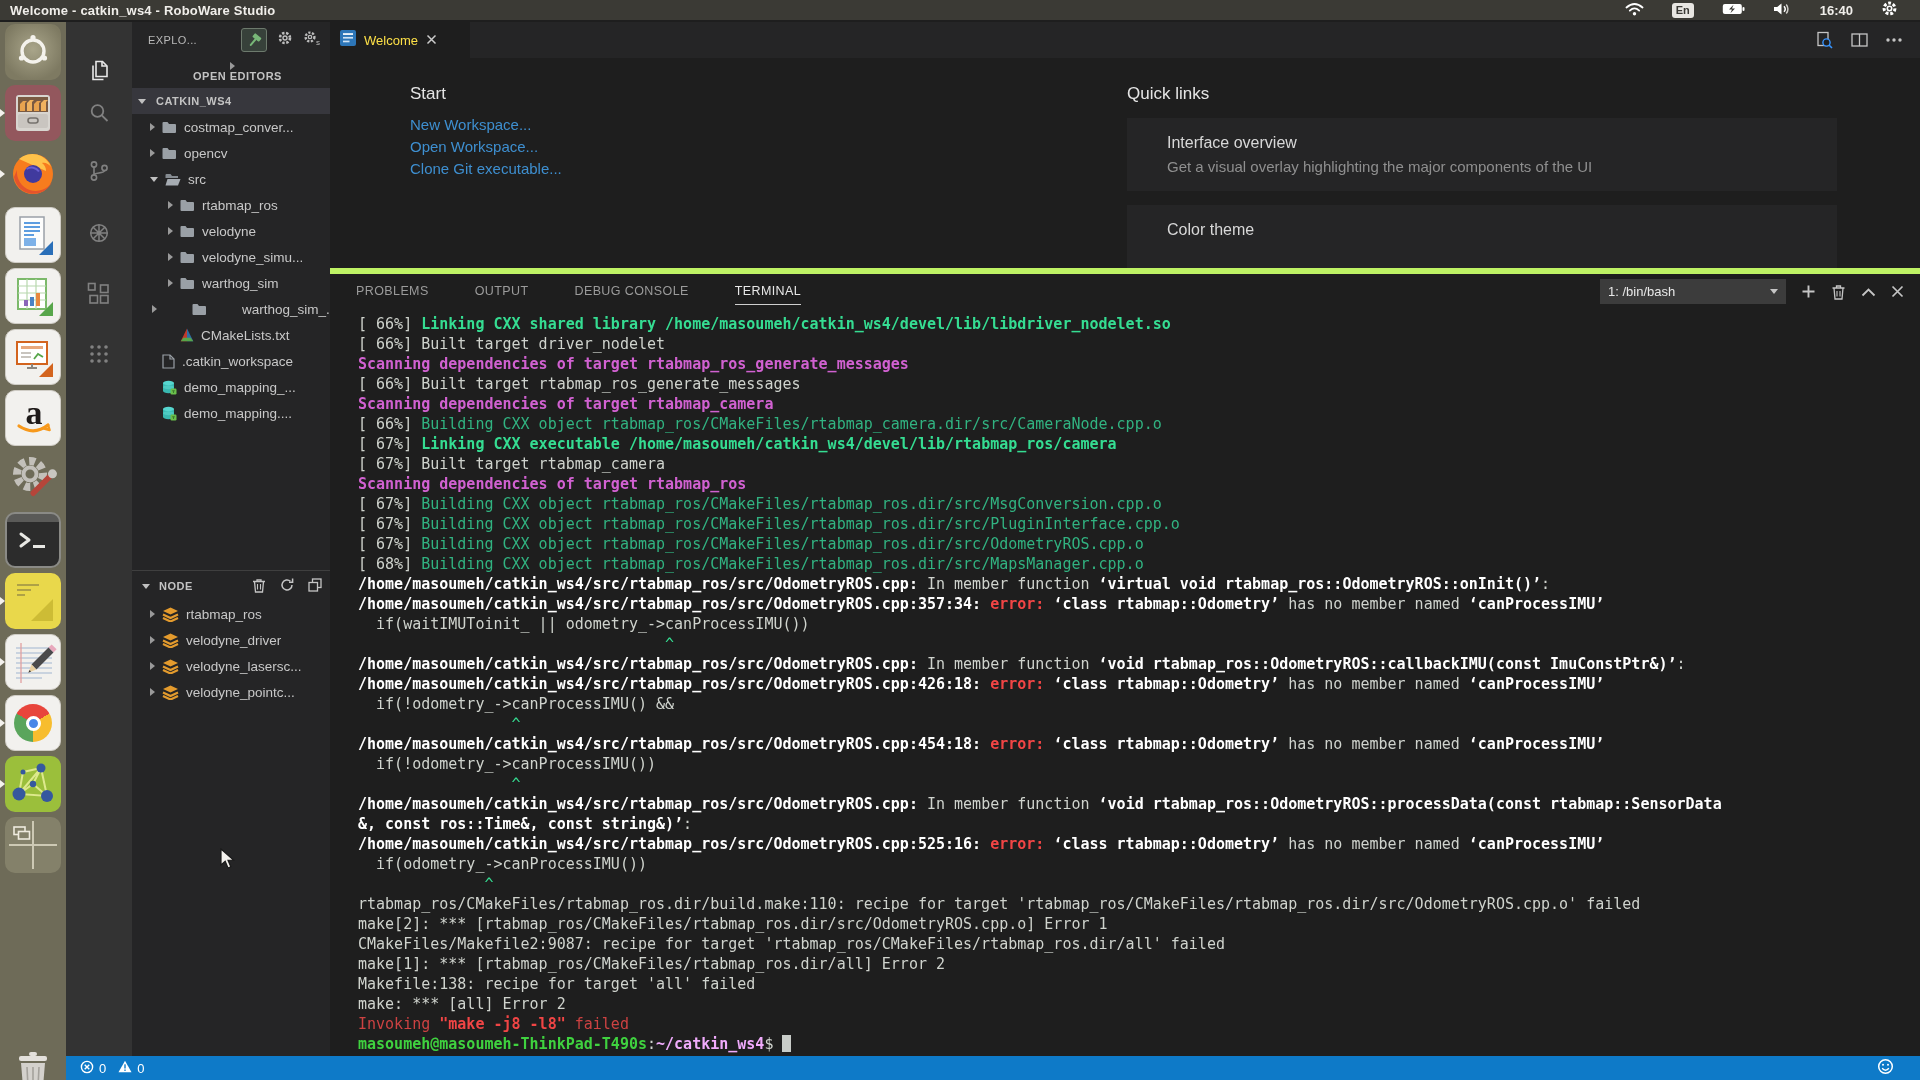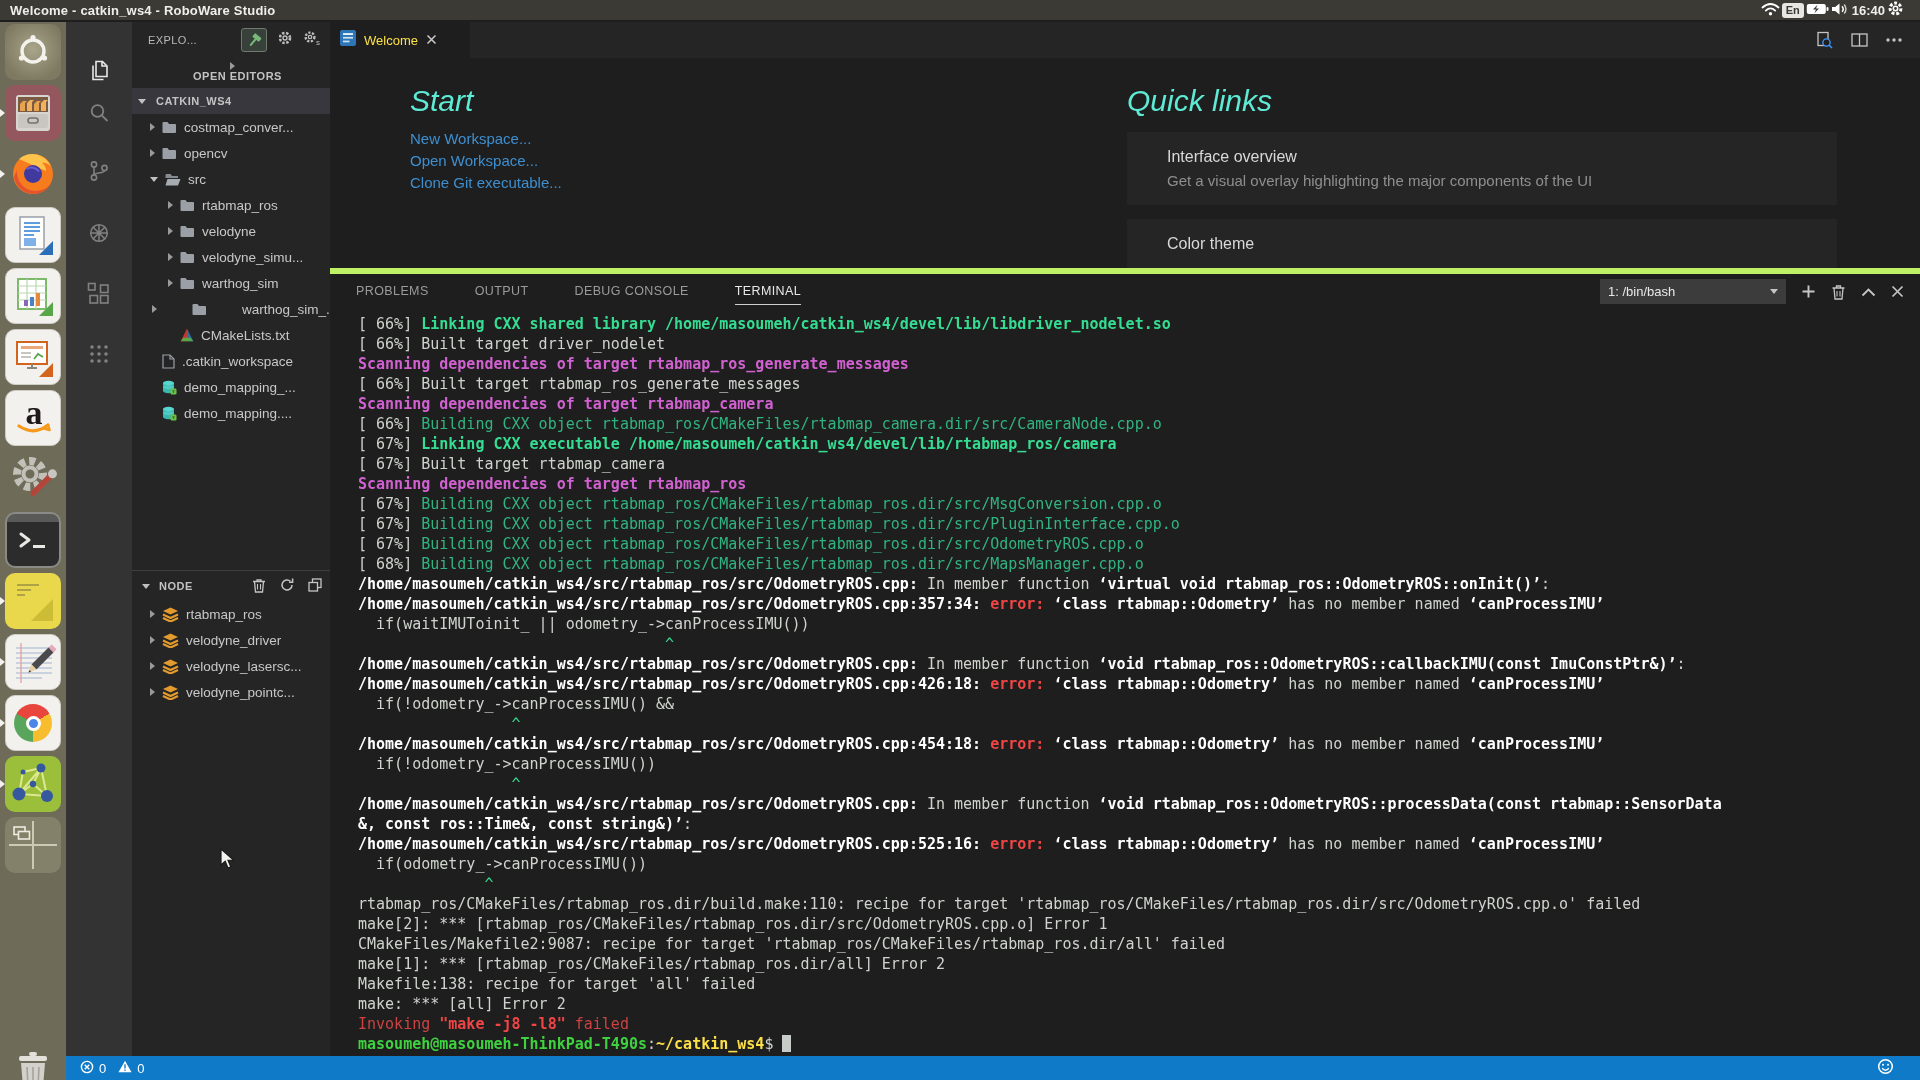--- a/index.html
+++ b/index.html
@@ -5,21 +5,21 @@
   * { margin:0; padding:0; box-sizing:border-box; }
   html,body { width:1920px; height:1080px; }
   body { position:relative; overflow:hidden; background:#1e1e1e;
          font-family:"Liberation Sans", sans-serif; }
 
   
   .topbar { position:absolute; left:0; top:0; width:1920px; height:20px;
             background:#3b3a35; color:#f0eeea; display:flex; align-items:center;
             z-index:60; font-size:13px; font-weight:bold; }
   .topbar .title { margin-left:10px; letter-spacing:.2px; }
-  .tray { margin-left:auto; display:flex; align-items:center; gap:2px; padding-right:16px; }
+  .tray { margin-left:auto; display:flex; align-items:center; gap:28px; padding-right:22px; }
   .tray .kbd { background:#e8e6e2; color:#3a3935; border-radius:3px; font-size:11px;
                font-weight:bold; padding:1px 4px; line-height:13px; }
   .tray .time { font-size:13px; font-weight:bold; }
 
   
   .dock { position:absolute; left:0; top:22px; width:66px; height:1058px;
           background:#6e6b58; z-index:50; overflow:hidden; }
   .dock-item { position:absolute; left:5px; width:56px; height:56px; border-radius:10px;
                overflow:hidden; }
   .run-arrow { position:absolute; left:0; width:0; height:0;
@@ -75,21 +75,21 @@
 
   
   .editor { position:absolute; left:330px; top:22px; right:0; height:246px;
             background:#1e1e1e; overflow:hidden; }
   .tabbar { height:36px; background:#252526; display:flex; align-items:stretch; }
   .tab { width:140px; background:#1e1e1e; display:flex; align-items:center; gap:8px;
          padding:0 10px; cursor:pointer; }
   .tab .tab-label { color:#fde047; font-size:13px; }
   .tabbar-actions { margin-left:auto; display:flex; align-items:center; gap:18px; padding-right:18px; }
   .welcome { position:relative; height:210px; overflow:hidden; }
-  .w-head { font-size:30px; font-weight:300; color:#5eead4;font-style:italic; }
+  .w-head { font-size:17px; font-weight:300; color:#e5e5e5; }
   .start-col { position:absolute; left:80px; top:26px; }
   .start-links { margin-top:12px; display:flex; flex-direction:column; gap:5px; }
   .start-links a { color:#3e8fd0; font-size:15px; text-decoration:none; cursor:pointer; }
   .quick-col { position:absolute; left:797px; top:26px; width:710px; }
   .q-card { background:#252526; margin-top:14px; padding:16px 40px; cursor:pointer; }
   .q-card .q-title { font-size:16px; color:#d8d8d8; }
   .q-card .q-desc { font-size:15px; color:#8f8f8f; margin-top:6px; }
   .q-card.clipped { height:120px; }
 
   
@@ -114,21 +114,21 @@
           white-space:pre; cursor:text; }
   .tline { height:20px; line-height:20px; }
   .c-fg { color:#cfd3cd; }
   .c-b  { color:#ffffff; font-weight:bold; }
   .c-g  { color:#31b381; }
   .c-gb { color:#35dd92; font-weight:bold; }
   .c-mb { color:#d161d1; font-weight:bold; }
   .c-rb { color:#f14545; font-weight:bold; }
   .c-r  { color:#cd4242; }
   .c-pg { color:#3fd23f; font-weight:bold; }
-  .c-pb { color:#fde047; font-weight:bold;margin-top:20px; }
+  .c-pb { color:#f0abfc; font-weight:bold;margin-top:20px; }
   .c-ca { color:#35dd92; }
   .cursor-block { display:inline-block; width:9px; height:17px; background:#c8ccc8;
                   vertical-align:-3px; }
 
   
   .statusbar { position:absolute; left:66px; right:0; bottom:0; height:24px;
                background:#0e7ac8; color:#ffffff; display:flex; align-items:center;
                font-size:13px; z-index:45; }
   .sb-left { display:flex; align-items:center; gap:12px; margin-left:14px; cursor:pointer; }
   .sb-item { display:flex; align-items:center; gap:5px; }

